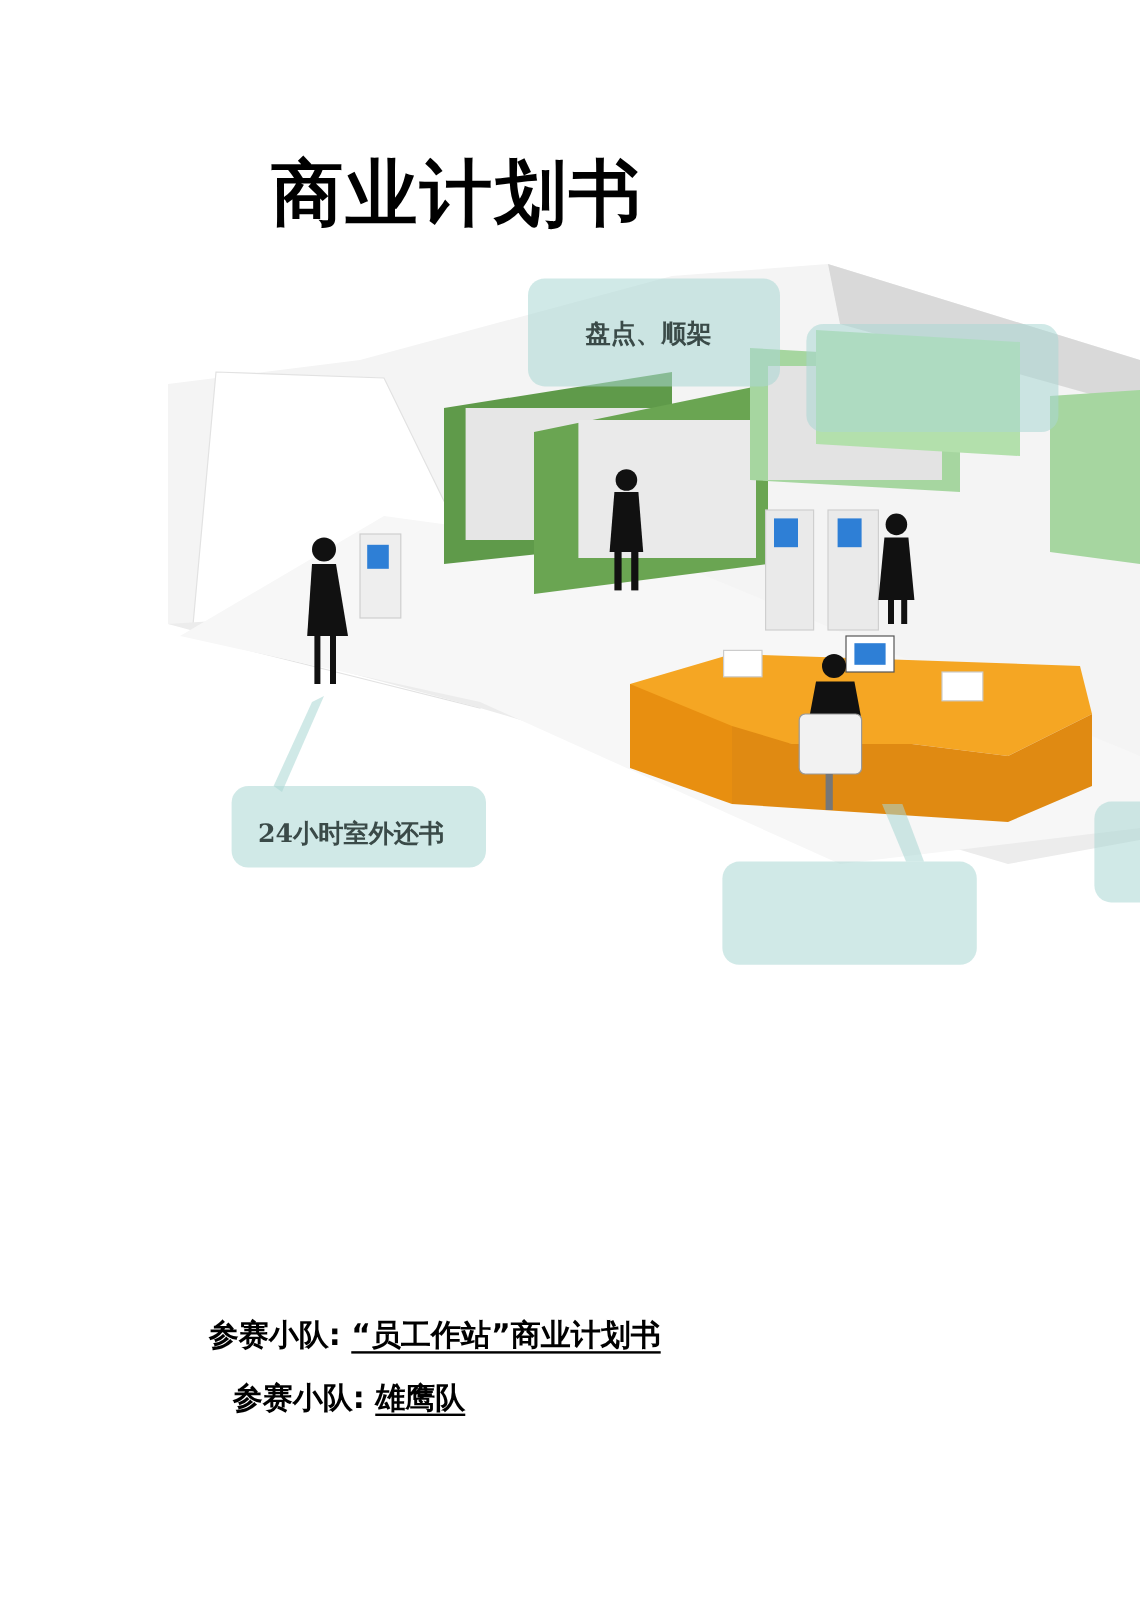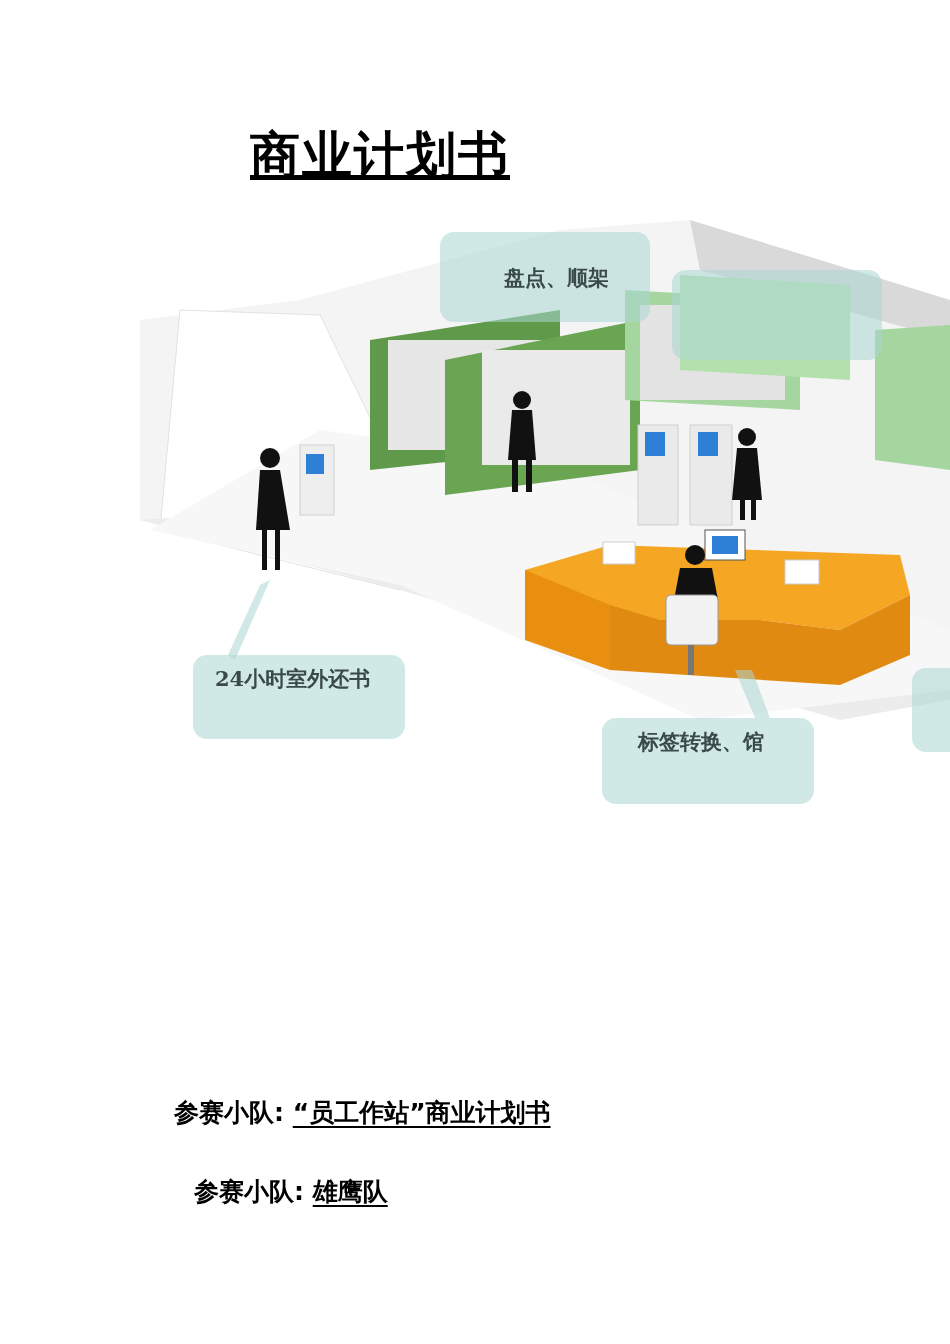--- a/index.html
+++ b/index.html
@@ -1,27 +1,27 @@
 <!DOCTYPE html>
 <html><head>
 <meta charset="utf-8">
 <style>
   html,body{margin:0;padding:0;background:#ffffff;}
   body{width:950px;height:1344px;position:relative;overflow:hidden;font-family:"DejaVu Serif",serif;color:#000;}
-  .title{position:absolute;left:250px;top:122px;font-size:50px;font-weight:bold;letter-spacing:2px;font-family:"DejaVu Serif",serif;text-decoration:underline;}
+  .title{position:absolute;left:226px;top:122px;font-size:60px;font-weight:bold;letter-spacing:2px;font-family:"DejaVu Serif",serif;}
   .illustration{position:absolute;left:140px;top:200px;width:810px;height:620px;}
   .callout{position:absolute;background:rgba(170,215,212,0.55);border-radius:14px;color:#3a4a48;font-size:21px;font-weight:bold;line-height:40px;font-family:"DejaVu Serif",serif;}
-  .c1{left:440px;top:232px;width:210px;height:90px;padding:26px 0 0 64px;box-sizing:border-box;}
+  .c1{left:440px;top:232px;width:210px;height:90px;padding:26px 0 0 48px;box-sizing:border-box;}
   .c2{left:672px;top:270px;width:210px;height:90px;padding:8px 0 0 36px;box-sizing:border-box;}
-  .c3{left:193px;top:655px;width:212px;height:84px;padding:4px 0 0 22px;box-sizing:border-box;}
+  .c3{left:193px;top:655px;width:212px;height:68px;padding:20px 0 0 22px;box-sizing:border-box;}
   .c4{left:602px;top:718px;width:212px;height:86px;padding:4px 0 0 36px;box-sizing:border-box;}
   .c5{left:912px;top:668px;width:60px;height:84px;padding:0;}
   .meta{position:absolute;font-size:25px;font-family:"DejaVu Sans",sans-serif;font-weight:bold;}
   .meta1{left:174px;top:1096px;}
-  .meta2{left:194px;top:1148px;margin-top:27px;}
+  .meta2{left:194px;top:1148px;}
   .u{text-decoration:underline;text-underline-offset:5px;}
 </style>
 </head>
 <body>
 
 <div class="title">商业计划书</div>
 
 <svg class="illustration" viewBox="0 0 810 620" xmlns="http://www.w3.org/2000/svg">
 
   <polygon points="0,120 160,100 420,30 550,20 810,100 810,430 0,320" fill="#f4f4f4"></polygon>
@@ -83,21 +83,20 @@
 
 <div class="callout c1">
   <span>盘点、顺架</span>
 </div>
 <div class="callout c2">
 </div>
 <div class="callout c3">
   <span>24小时室外还书</span>
 </div>
 <div class="callout c4">
-  <div>标签转换、馆</div>
 </div>
 <div class="callout c5"></div>
 
 <div class="meta meta1">
   <span>参赛小队:</span>
   <span class="u">“员工作站”商业计划书</span>
 </div>
 <div class="meta meta2">
   <span>参赛小队:</span>
   <span class="u">雄鹰队</span>

